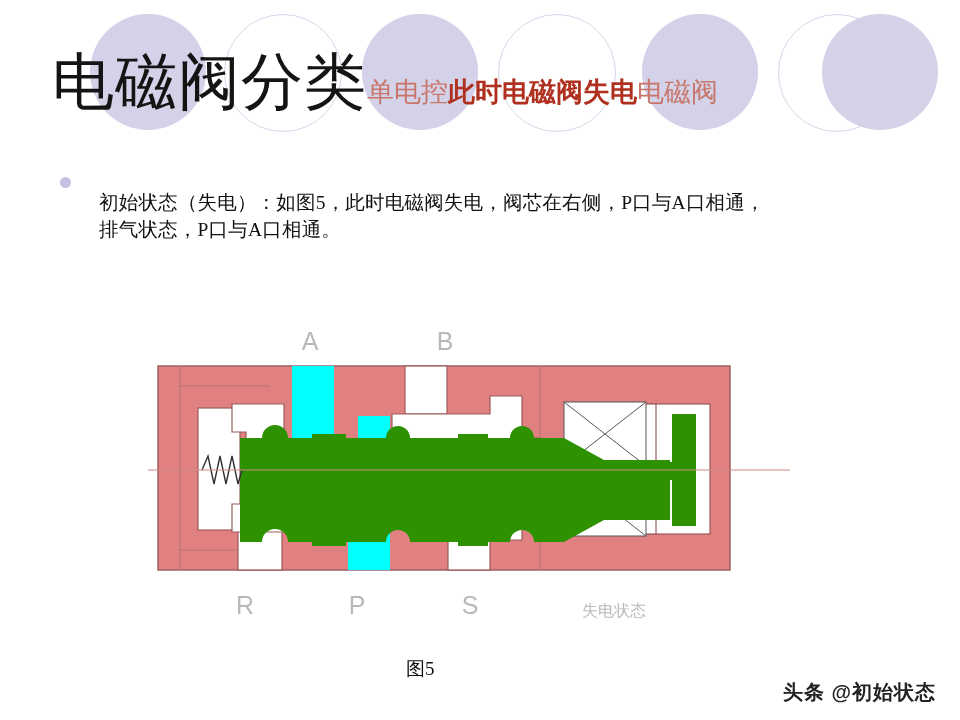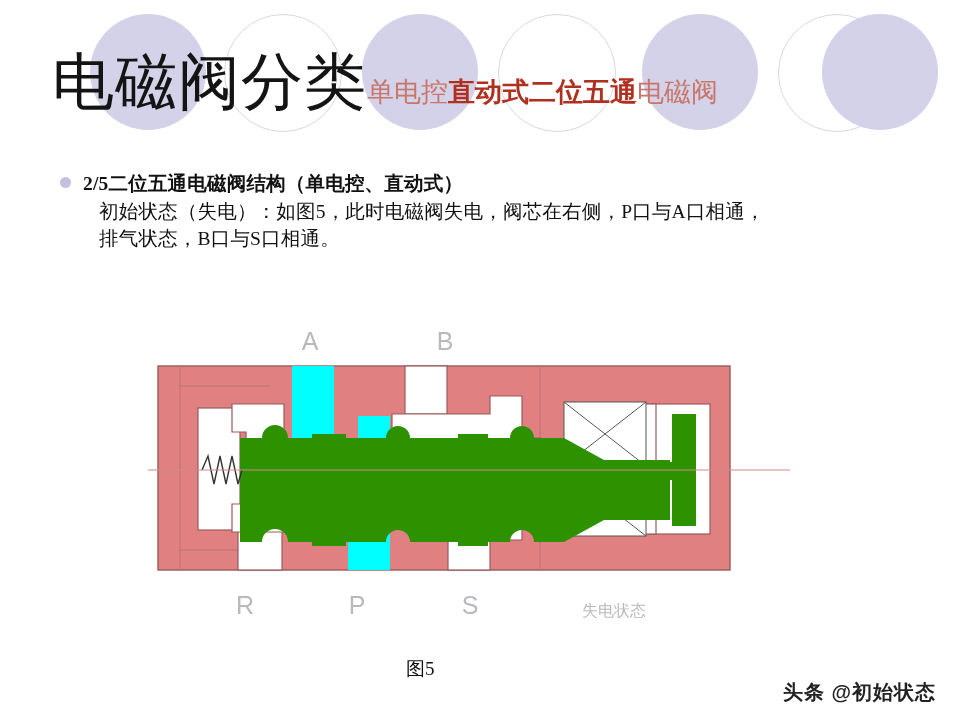--- a/index.html
+++ b/index.html
@@ -102,32 +102,31 @@
 <div id="header">
   <div class="deco-circle deco-fill" style="left:90px;top:14px;width:116px;height:116px;"></div>
   <div class="deco-circle deco-outline" style="left:224px;top:14px;width:116px;height:116px;"></div>
   <div class="deco-circle deco-fill" style="left:362px;top:14px;width:116px;height:116px;"></div>
   <div class="deco-circle deco-outline" style="left:498px;top:14px;width:116px;height:116px;"></div>
   <div class="deco-circle deco-fill" style="left:642px;top:14px;width:116px;height:116px;"></div>
   <div class="deco-circle deco-outline" style="left:778px;top:14px;width:116px;height:116px;"></div>
   <div class="deco-circle deco-fill" style="left:822px;top:14px;width:116px;height:116px;"></div>
 
   <div id="title-wrap">
-    <span id="title-main">电磁阀分类</span><span id="title-sub"><span class="sub-light">单电控</span><span class="sub-strong">直动式二位五通</span><span class="sub-light">电磁阀</span></span>
+    <span id="title-main">电磁阀分类</span><span id="title-sub"><span class="sub-light">单电控</span><span class="sub-strong">此时电磁阀失电</span><span class="sub-light">电磁阀</span></span>
   </div>
 </div>
 
 <div id="body-block">
   <div id="bullet-row">
     <div id="bullet-dot"></div>
-    <div class="para" id="bullet-line">2/5二位五通电磁阀结构（单电控、直动式）</div>
   </div>
   <div id="rest-lines">
     <div class="para">初始状态（失电）：如图5，此时电磁阀失电，阀芯在右侧，P口与A口相通，</div>
-    <div class="para">排气状态，B口与S口相通。</div>
+    <div class="para">排气状态，P口与A口相通。</div>
   </div>
 </div>
 
 <div id="diagram">
   <svg id="valve-svg" width="960" height="340" viewBox="0 0 960 340">
 
     <text class="port-label" x="310" y="30">A</text>
     <text class="port-label" x="445" y="30">B</text>
 
     <rect x="158" y="46" width="572" height="204" fill="#e08080" stroke="#9b5a5a" stroke-width="1.4"></rect>

